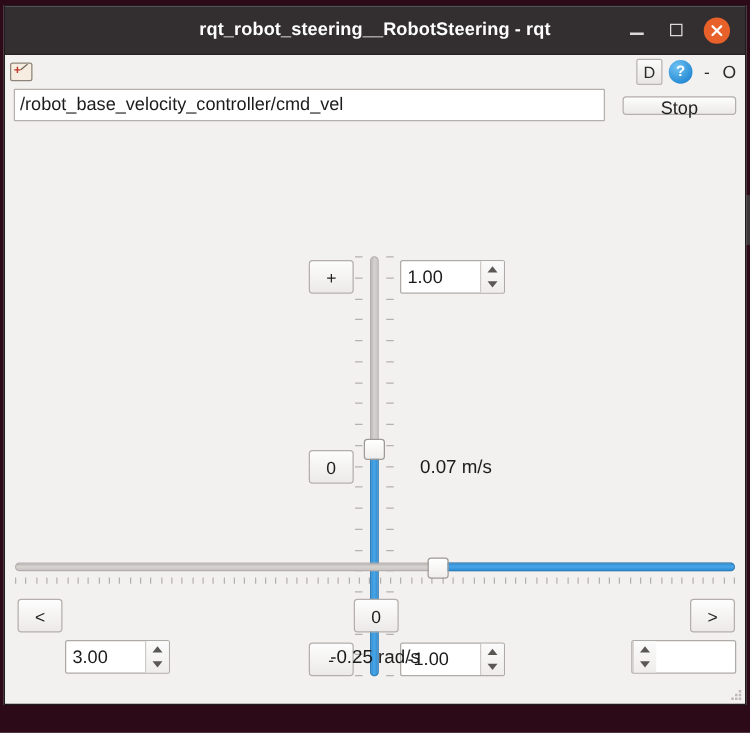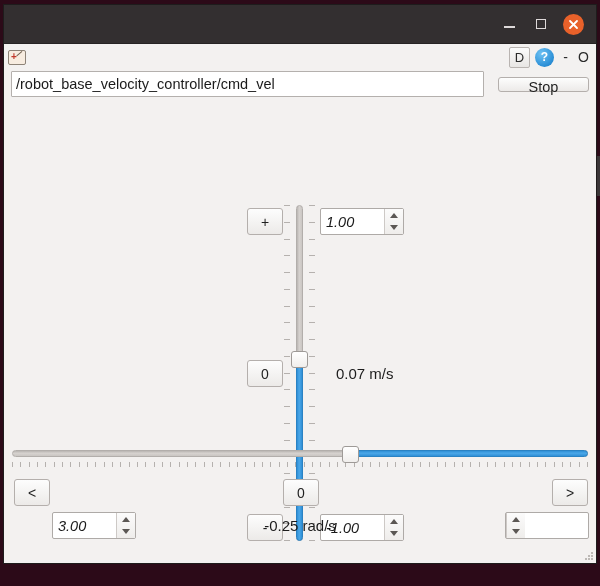--- a/index.html
+++ b/index.html
@@ -258,21 +258,20 @@
     align-items: stretch;
     box-sizing: border-box;
   }
   .spin .val {
     flex: 1 1 auto;
     font-size: 14.5px;
     color: #1a1a1a;
     display: flex;
     align-items: center;
     padding-left: 5px;
-    font-style: italic;
   }
   .spin .arrows {
     width: 18px;
     border-left: 1px solid #cdc9c6;
     background: linear-gradient(#fbfbfb, #efedeb);
     display: flex;
     flex-direction: column;
   }
   .spin .arrows div {
     flex: 1 1 50%;
@@ -438,20 +437,21 @@
 
 <div id="desktop"></div>
 
 <div id="edge-panel">
   <span class="glyph">▸</span>
 </div>
 
 <div id="window">
 
   <div id="titlebar">
+    <div id="title-text">rqt_robot_steering__RobotSteering - rqt</div>
     <div id="win-controls">
       <div class="wb">
         <span class="dash"></span>
       </div>
       <div class="wb">
         <span class="sq"></span>
       </div>
       <div class="wb close">
         <svg width="11" height="11" viewBox="0 0 11 11">
           <line x1="2" y1="2" x2="9" y2="9" stroke="#ffffff" stroke-width="1.8" stroke-linecap="round"></line>

